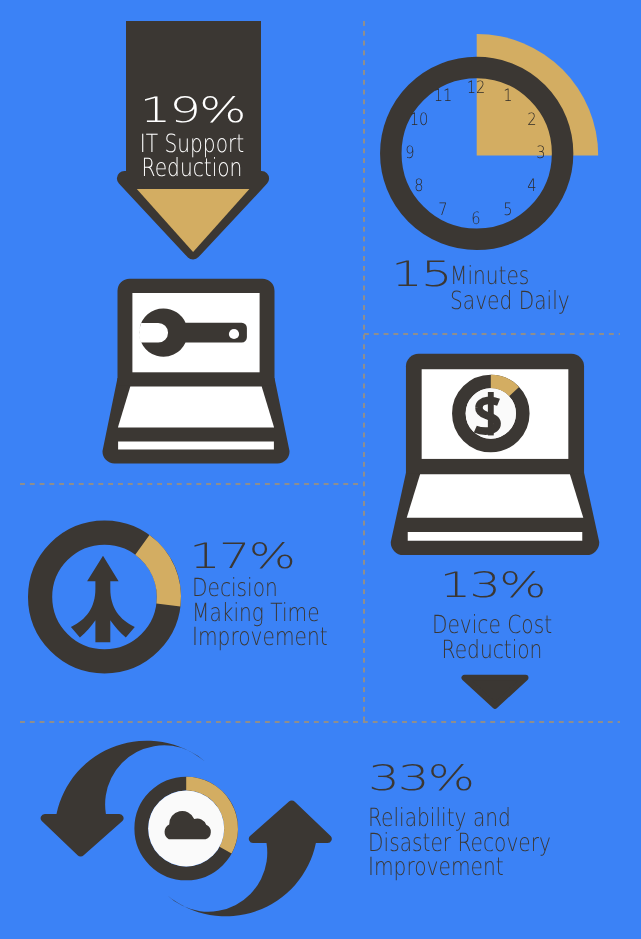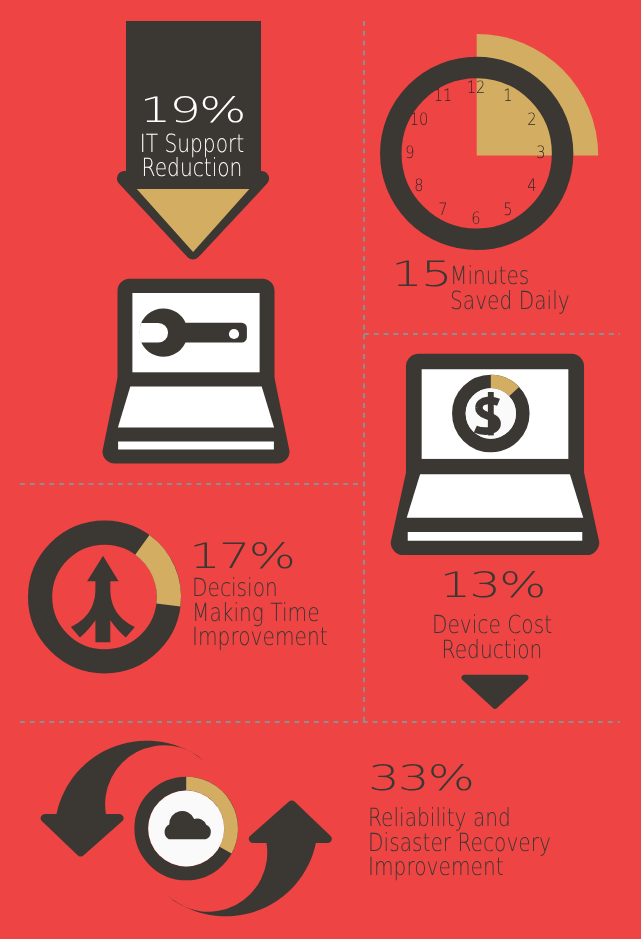--- a/index.html
+++ b/index.html
@@ -1,20 +1,20 @@
 <!DOCTYPE html>
 <html><head>
 <meta charset="utf-8">
 <style>
   html,body{margin:0;padding:0;background:#ffffff;}
   body{width:641px;height:939px;position:relative;overflow:hidden;
        font-family:"DejaVu Sans",sans-serif;font-weight:200;color:#3b3733;
        -webkit-font-smoothing:antialiased;text-rendering:geometricPrecision;}
   *{-webkit-font-smoothing:antialiased;}
-  .stage{position:absolute;left:0;top:0;width:641px;height:939px;background:#ef4444;}
+  .stage{position:absolute;left:0;top:0;width:641px;height:939px;background:#3b82f6;}
   .abs{position:absolute;}
 
   
   .sep-h{position:absolute;height:2px;
          background-image:linear-gradient(to right,#8e8e8e 0 5px,transparent 5px 9.8px);
          background-size:9.8px 2px;background-repeat:repeat-x;}
   .sep-v{position:absolute;width:2px;
          background-image:linear-gradient(to bottom,#8e8e8e 0 5px,transparent 5px 9.8px);
          background-size:2px 9.8px;background-repeat:repeat-y;}
 

